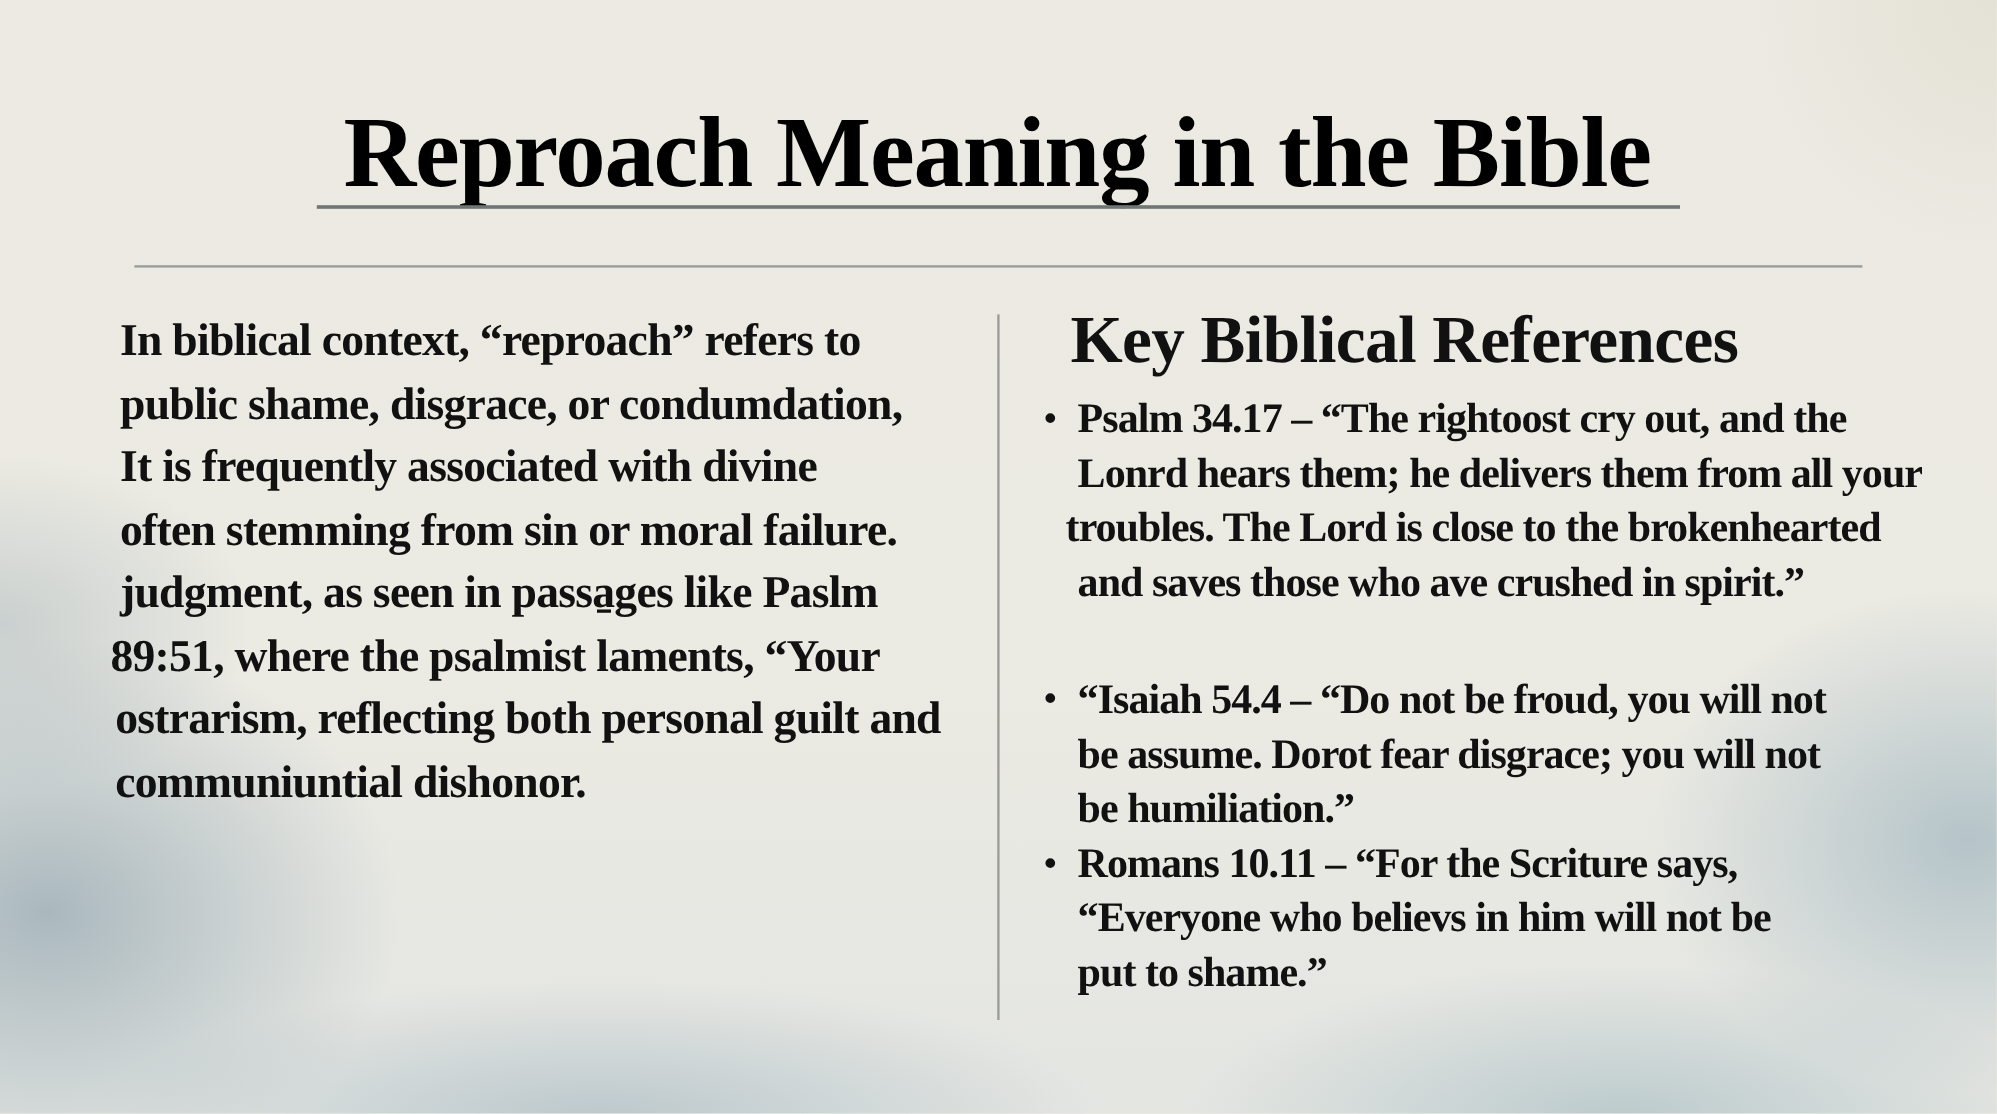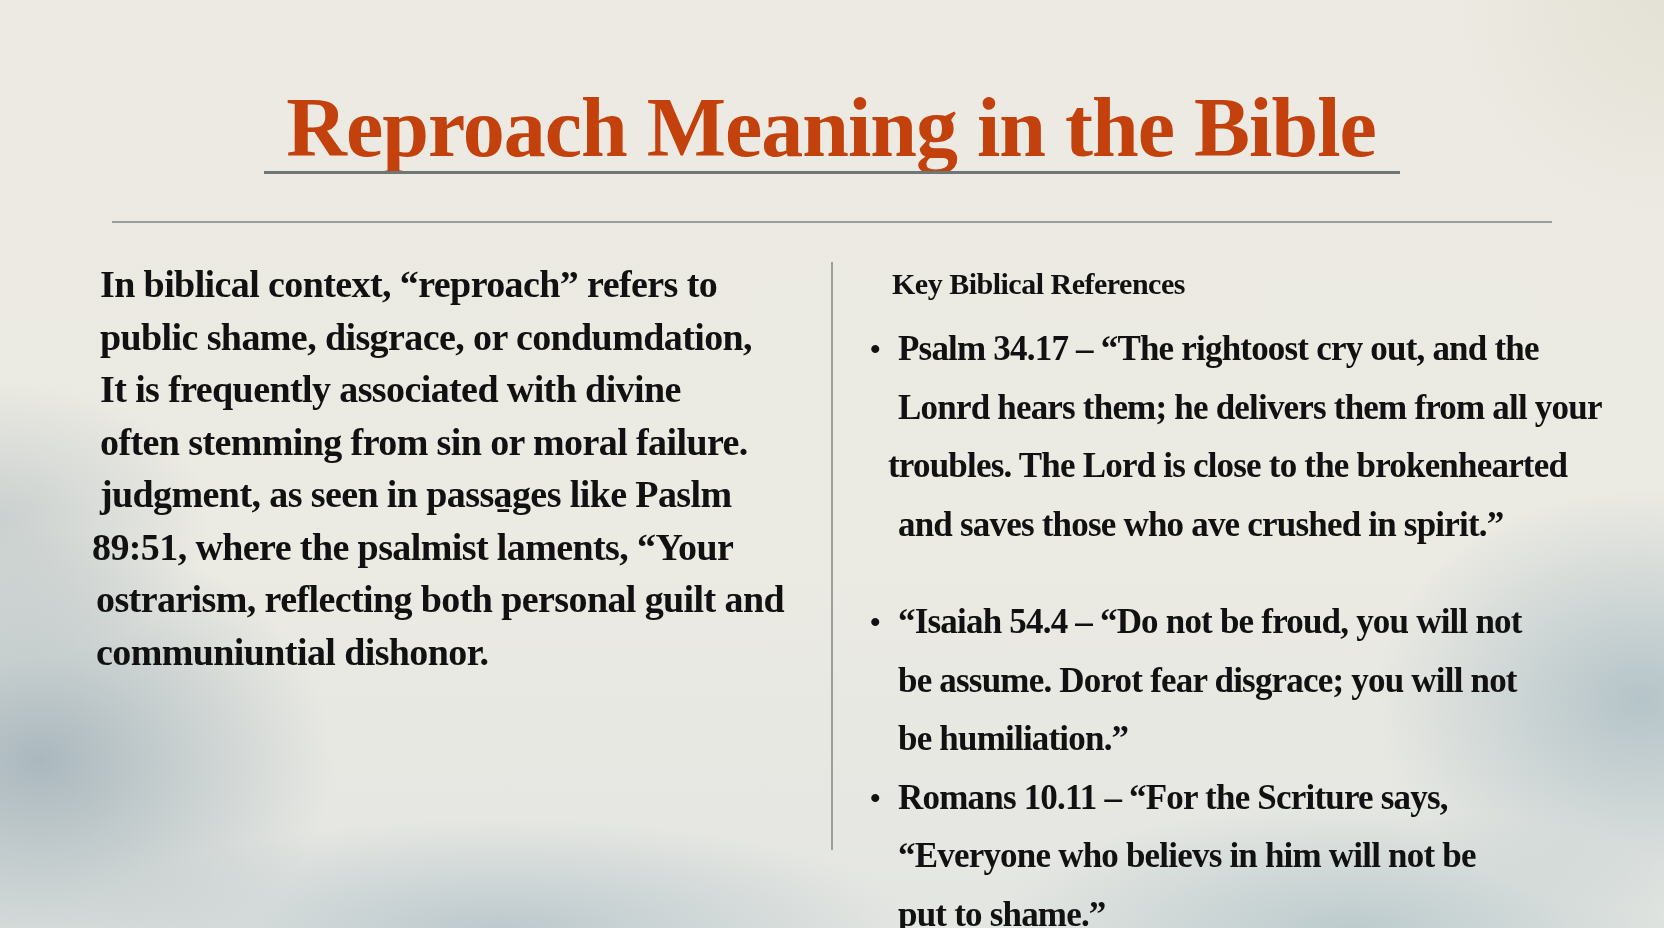--- a/index.html
+++ b/index.html
@@ -20,21 +20,21 @@
         radial-gradient(ellipse 300px 300px at 1664px 0px, rgba(220,215,200,0.5), rgba(220,215,200,0) 70%),
         linear-gradient(180deg, #eceae2 0%, #ebeae3 60%, #e4e6e2 100%);
     }
     .title-wrap {
       position: absolute; left: 262px; top: 78px; width: 1138px;
       text-align: center;
     }
     .title {
       font-size: 84px; font-weight: bold; letter-spacing: -1px;
       line-height: 100px; margin: 0; white-space: nowrap;
-      color: #c2410c;
+      color: #000000;
     }
     .title-underline {
       position: absolute; left: 264px; top: 171px; width: 1136px; height: 3px;
       background: #6e7676;
     }
     .rule {
       position: absolute; left: 112px; top: 221px; width: 1440px; height: 2px;
       background: #9a9d9a;
     }
     .divider {
@@ -44,29 +44,29 @@
     .left-col {
       position: absolute; left: 100px; top: 258px; width: 720px;
       font-size: 38px; line-height: 52.5px; font-weight: bold;
       letter-spacing: -0.6px;
     }
     .left-col .line { display: block; white-space: nowrap; }
     .right-col {
       position: absolute; left: 870px; top: 258px; width: 740px;
     }
     .ref-heading {
-      font-size: 30px; font-weight: bold; margin: 0; line-height: 52px;
+      font-size: 56px; font-weight: bold; margin: 0; line-height: 52px;
       letter-spacing: -0.5px;
     }
     .ref-list { list-style: none; margin: 0; padding: 0; }
     .ref-item {
       position: relative; font-size: 35px; font-weight: bold;
       line-height: 45.5px; letter-spacing: -0.8px; padding-left: 28px;
     }
-    .ref-item .line { display: block; white-space: nowrap; margin-top: 13px; }
+    .ref-item .line { display: block; white-space: nowrap; }
     .bullet {
       position: absolute; left: 0; top: 0; font-size: 30px; line-height: 45.5px;
     }
     .ref-1 { margin-top: 16px; }
     .ref-2 { margin-top: 52px; }
     .ref-3 { margin-top: 0; }
   </style>
 </head>
 <body>
 

